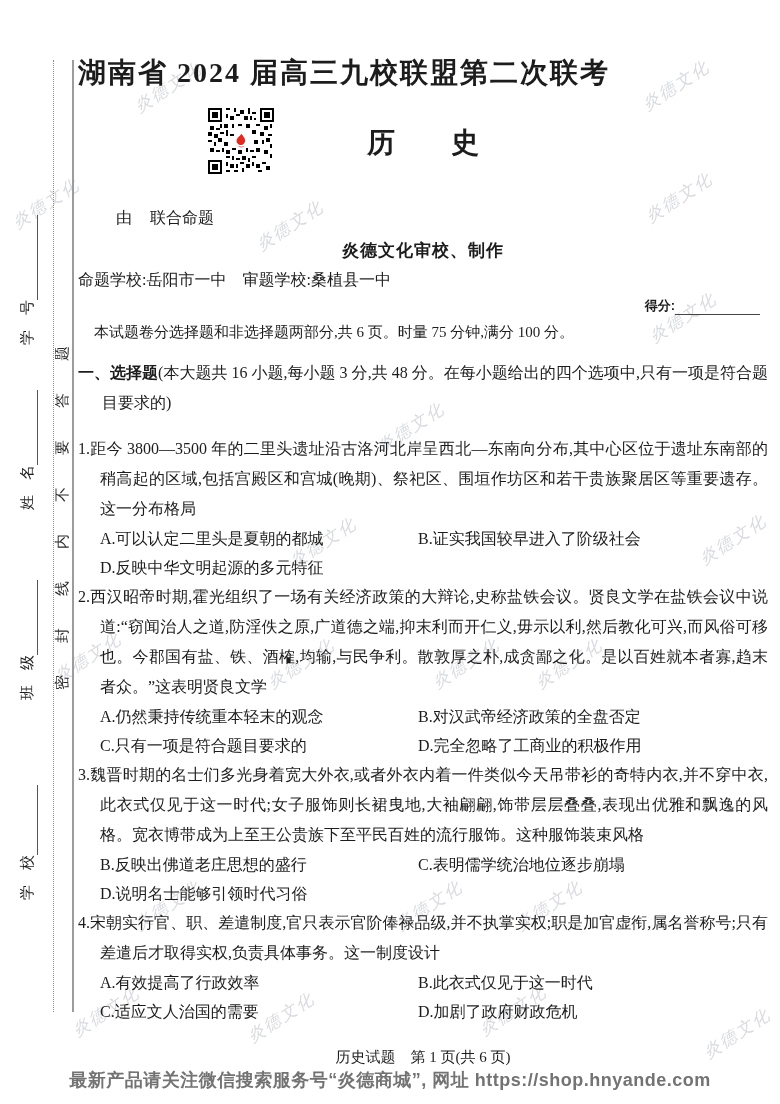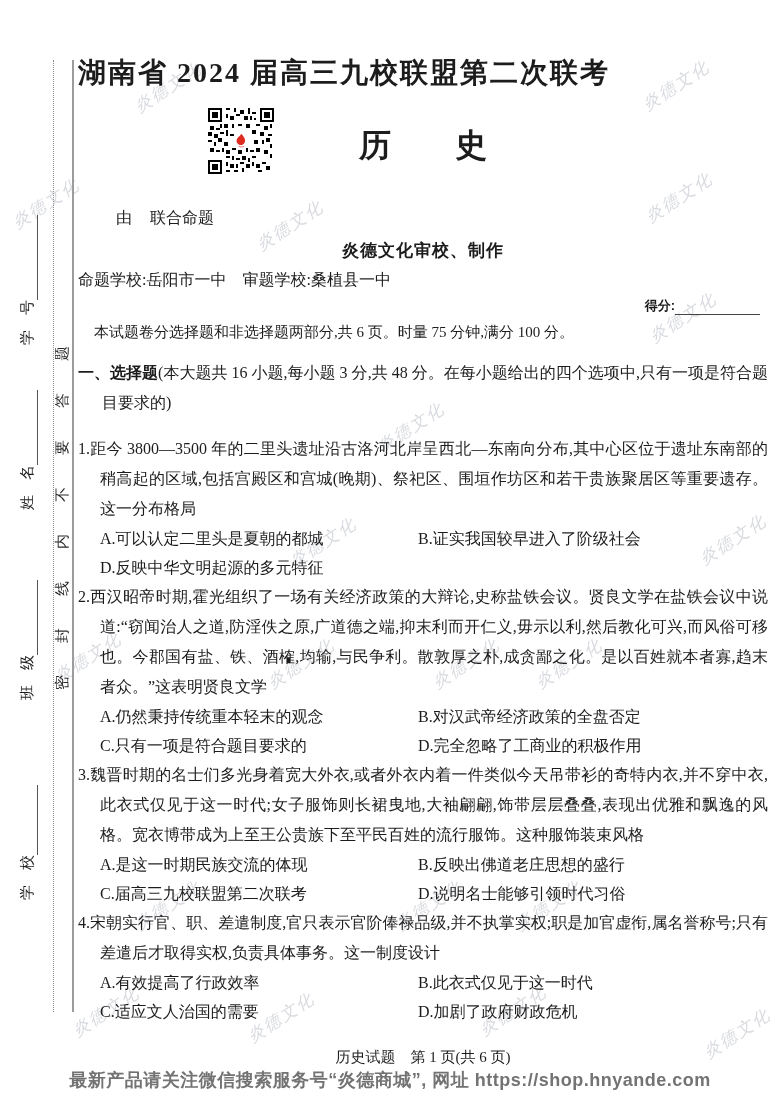--- a/index.html
+++ b/index.html
@@ -28,21 +28,21 @@
   
   .content{position:absolute;left:78px;top:0;width:690px;}
   .exam-title{
     margin:54px 0 0 0;text-align:left;font-size:28px;font-weight:bold;
     letter-spacing:2px;
   }
   .head-row{position:relative;height:100px;margin-top:16px;}
   .qr{position:absolute;left:130px;top:0;width:66px;height:66px;}
   .subject{
     position:absolute;left:0;right:0;top:16px;text-align:center;
-    font-size:32px;font-weight:bold;font-family:"Liberation Sans","DejaVu Sans",sans-serif;
+    font-size:28px;font-weight:bold;font-family:"Liberation Sans","DejaVu Sans",sans-serif;
   }
   .byline{
     display:flex;align-items:center;margin:0 60px 0 38px;
     font-size:15px;
   }
   .byline .by{font-size:16px;margin-right:10px;}
   .schools{flex:1;line-height:26px;}
   .joint{font-size:16px;margin-left:8px;white-space:nowrap;}
   .production{
     text-align:center;margin-top:10px;font-size:17px;font-weight:bold;
@@ -240,23 +240,22 @@
           <span class="opt">A.仍然秉持传统重本轻末的观念</span>
           <span class="opt">B.对汉武帝经济政策的全盘否定</span>
           <span class="opt">C.只有一项是符合题目要求的</span>
           <span class="opt">D.完全忽略了工商业的积极作用</span>
         </div>
       </div>
 
       <div class="question">
         <p class="stem"><span>3.</span><span>魏晋时期的名士们多光身着宽大外衣,或者外衣内着一件类似今天吊带衫的奇特内衣,并不穿中衣,此衣式仅见于这一时代;女子服饰则长裙曳地,大袖翩翩,饰带层层叠叠,表现出优雅和飘逸的风格。宽衣博带成为上至王公贵族下至平民百姓的流行服饰。这种服饰装束风格</span></p>
         <div class="options">
-          <span class="opt">A.是这一时期民族交流的体现</span>
           <span class="opt">B.反映出佛道老庄思想的盛行</span>
-          <span class="opt">C.届高三九校联盟第二次联考</span>
+          <span class="opt">C.表明儒学统治地位逐步崩塌</span>
           <span class="opt">D.说明名士能够引领时代习俗</span>
         </div>
       </div>
 
       <div class="question">
         <p class="stem"><span>4.</span><span>宋朝实行官、职、差遣制度,官只表示官阶俸禄品级,并不执掌实权;职是加官虚衔,属名誉称号;只有差遣后才取得实权,负责具体事务。这一制度设计</span></p>
         <div class="options">
           <span class="opt">A.有效提高了行政效率</span>
           <span class="opt">B.此衣式仅见于这一时代</span>
           <span class="opt">C.适应文人治国的需要</span>

